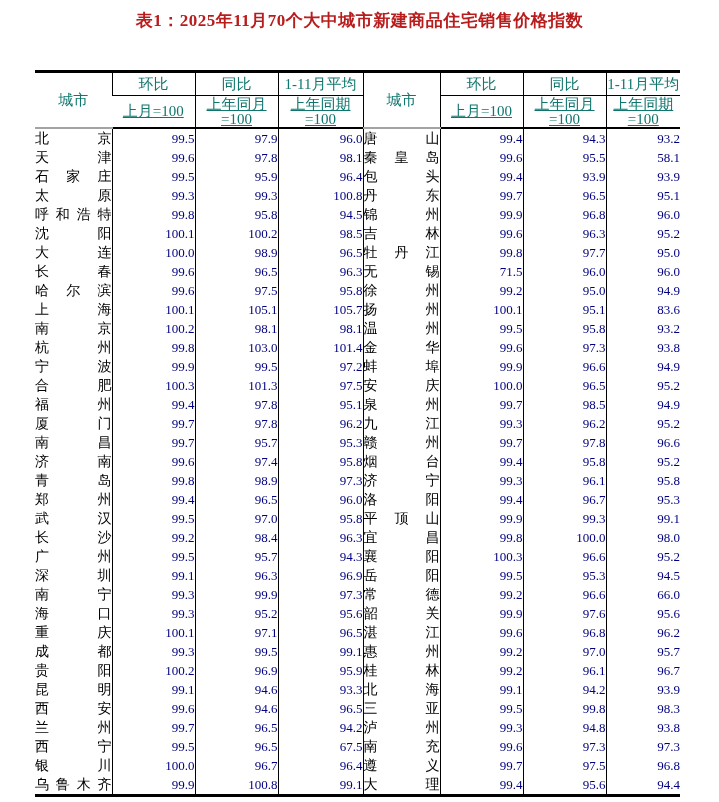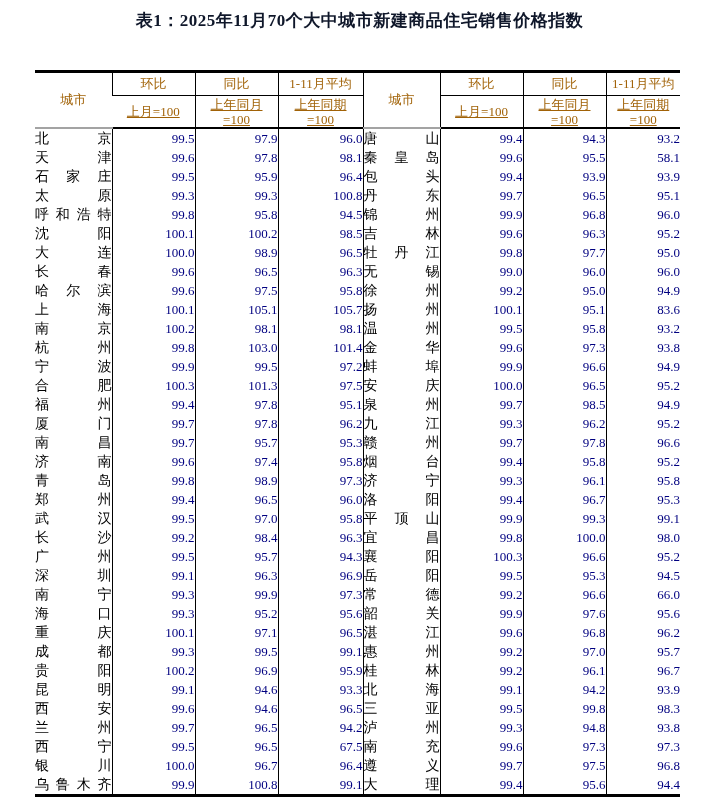--- a/index.html
+++ b/index.html
@@ -18,21 +18,21 @@
     background: #ffffff;
   }
   .title {
     position: absolute;
     top: 9px;
     left: 0;
     width: 719px;
     text-align: center;
     font-size: 17px;
     font-weight: bold;
-    color: #0f172a;
+    color: #b91c1c;
     letter-spacing: 0.5px;
   }
   table.price-table {
     position: absolute;
     left: 35px;
     top: 70px;
     border-collapse: collapse;
     table-layout: fixed;
     border-top: 3px solid #000000;
     border-bottom: 3px solid #000000;
@@ -44,22 +44,22 @@
     padding: 0;
     overflow: hidden;
     font-weight: normal;
   }
   
   table.price-table th + th,
   table.price-table td + td {
     border-left: 1px solid #000000;
   }
   thead th {
-    font-size: 13px;
-    color: #a16207;
+    font-size: 15px;
+    color: #0f766e;
     text-align: center;
     vertical-align: middle;
   }
   thead tr.h1 th { height: 22px; }
   thead tr.h2 th { height: 31px; line-height: 15px; text-decoration: underline; }
   thead th.top-h { border-bottom: 1px solid #000000; }
   thead th.city-h { border-bottom: 2px solid #a3a3a3; }
   thead th.sub-h { border-bottom: 2px solid #000000; white-space: pre-line; }
   tbody td { height: 19px; vertical-align: middle; }
   td.city {
@@ -278,21 +278,21 @@
           </td>
           <td class="num">99.6</td>
           <td class="num">96.5</td>
           <td class="num">96.3</td>
           <td class="city">
             <span class="jchar">
               <span>无</span>
               <span>锡</span>
             </span>
           </td>
-          <td class="num">99.0</td>
+          <td class="num">71.5</td>
           <td class="num">96.0</td>
           <td class="num">96.0</td>
         </tr>
         <tr>
           <td class="city">
             <span class="jchar">
               <span>哈</span>
               <span>尔</span>
               <span>滨</span>
             </span>

